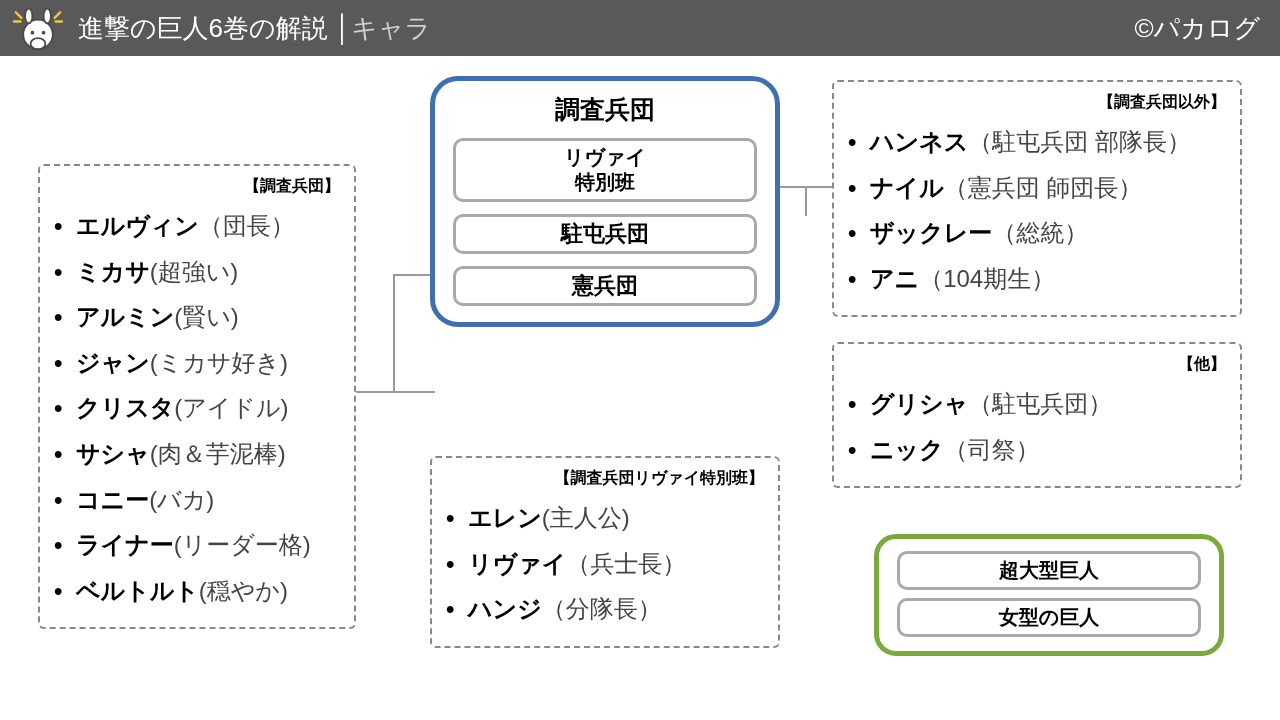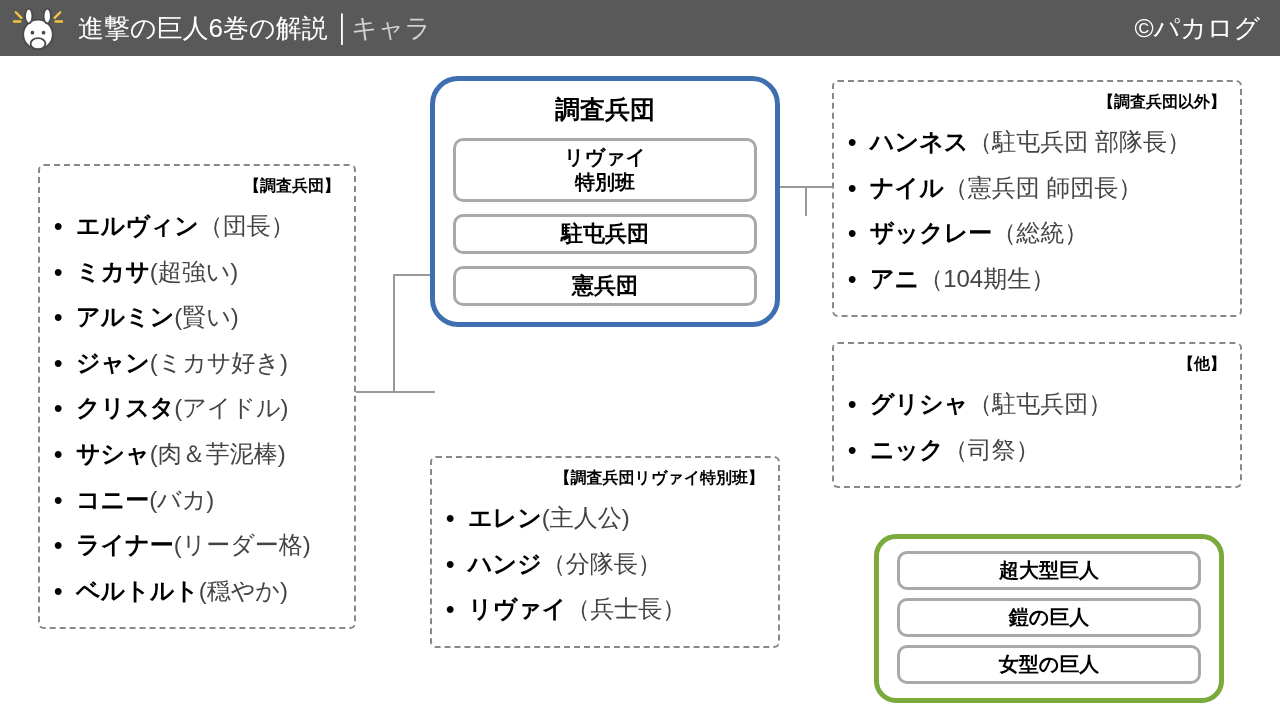--- a/index.html
+++ b/index.html
@@ -167,22 +167,22 @@
     <div class="inner-box small" style="white-space:pre-line;">リヴァイ
 特別班</div>
     <div class="inner-box">駐屯兵団</div>
     <div class="inner-box">憲兵団</div>
   </div>
 
   <div class="dashed-box" style="left:430px; top:400px; width:350px;">
     <div class="box-title">【調査兵団リヴァイ特別班】</div>
     <ul class="clist" id="center-list">
         <li><span class="name">エレン</span><span class="note">(主人公)</span></li>
+        <li><span class="name">リヴァイ</span><span class="note">（兵士長）</span></li>
         <li><span class="name">ハンジ</span><span class="note">（分隊長）</span></li>
-        <li><span class="name">リヴァイ</span><span class="note">（兵士長）</span></li>
       </ul>
   </div>
 
   <div class="dashed-box" style="left:832px; top:24px; width:410px;">
     <div class="box-title">【調査兵団以外】</div>
     <ul class="clist" id="rtop-list">
         <li><span class="name">ハンネス</span><span class="note">（駐屯兵団 部隊長）</span></li>
         <li><span class="name">ナイル</span><span class="note">（憲兵団 師団長）</span></li>
         <li><span class="name">ザックレー</span><span class="note">（総統）</span></li>
         <li><span class="name">アニ</span><span class="note">（104期生）</span></li>
@@ -193,18 +193,17 @@
     <div class="box-title">【他】</div>
     <ul class="clist" id="rmid-list">
         <li><span class="name">グリシャ</span><span class="note">（駐屯兵団）</span></li>
         <li><span class="name">ニック</span><span class="note">（司祭）</span></li>
       </ul>
   </div>
 
   <div class="green-group" style="left:868px; top:478px; width:350px;">
     <div id="green-rows">
         <div class="inner-box">超大型巨人</div>
-        <div class="inner-box">鎧の巨人</div>
         <div class="inner-box">女型の巨人</div>
       </div>
   </div>
 
 </div>
 
 </body></html>

